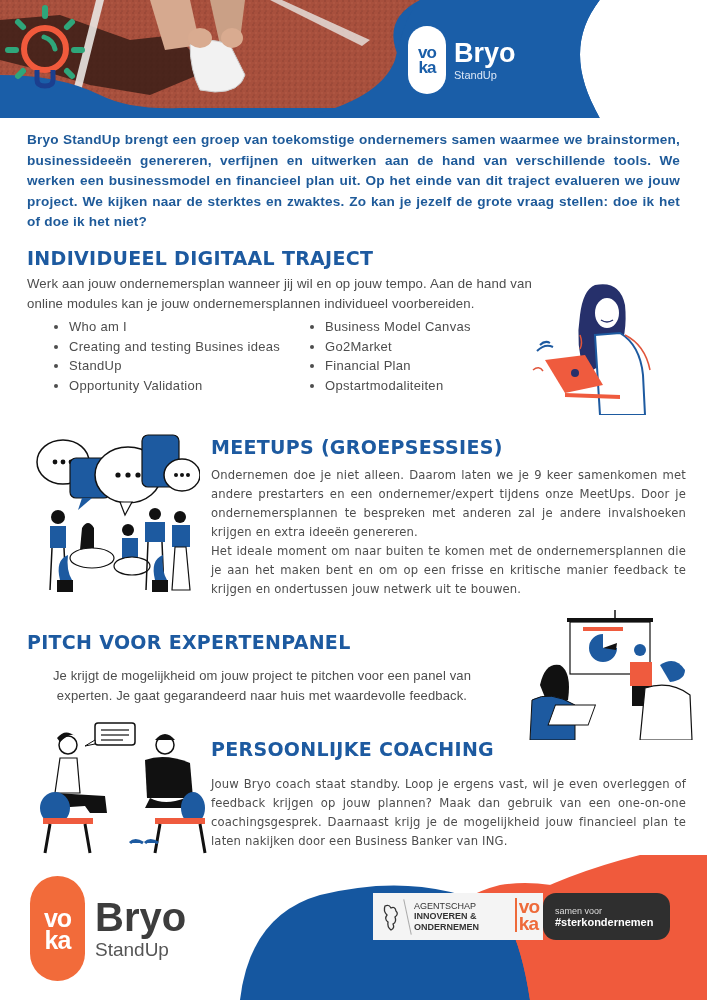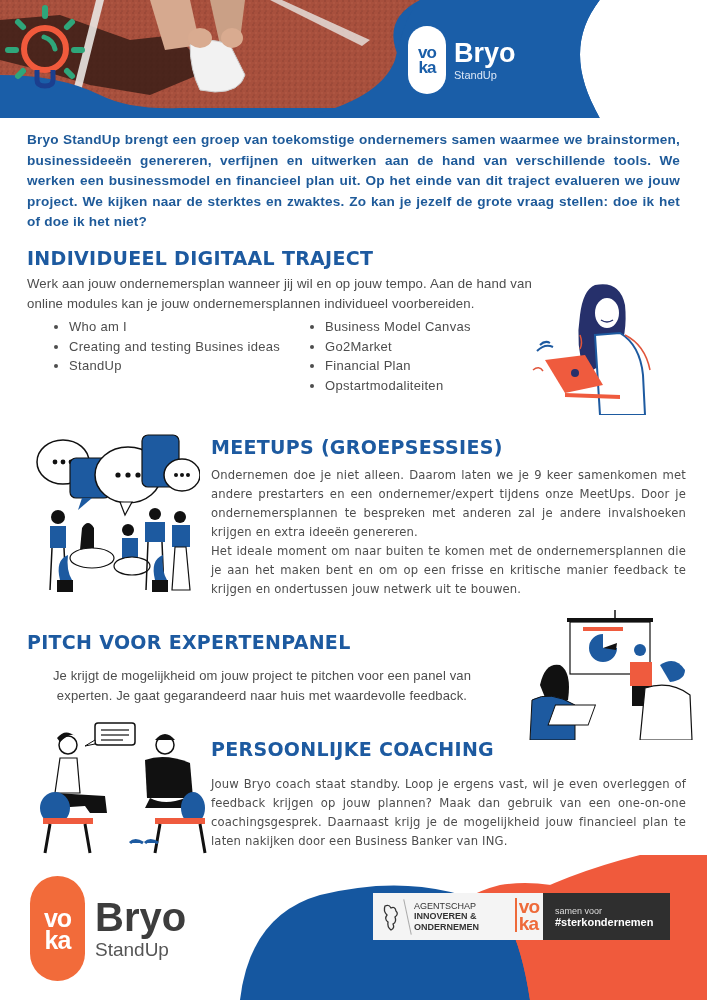--- a/index.html
+++ b/index.html
@@ -52,21 +52,21 @@
   .brand-bottom .w-small { font-family: "Liberation Sans", sans-serif; font-size: 19px; color: #555; margin-top: 2px; }
 
   .partner-bar { position: absolute; left: 373px; top: 893px; height: 47px; display: flex; }
   .pb-left { width: 170px; background: #f4f4f4; display: flex; align-items: center; padding-left: 8px; gap: 6px; position: relative; }
   .pb-lion { width: 20px; height: 30px; }
   .pb-divider { width: 1px; height: 36px; background: #aaa; transform: rotate(-12deg); }
   .pb-agency { font-family: "Liberation Sans", sans-serif; font-size: 9px; line-height: 10.5px; color: #333; }
   .pb-agency .a1 { font-weight: normal; }
   .pb-agency .a2, .pb-agency .a3 { font-weight: bold; }
   .pb-voka { position: absolute; right: 4px; top: 5px; color: #ee6a3a; font-family: "Liberation Sans", sans-serif; font-weight: bold; font-size: 19px; line-height: 17px; letter-spacing: -1px; border-left: 2px solid #ee6a3a; padding-left: 2px; }
-  .pb-right { width: 127px; background: #2f2f2f; display: flex; flex-direction: column; justify-content: center; padding-left: 12px; }
+  .pb-right { width: 127px; background: #2f2f2f; display: flex; flex-direction: column; justify-content: center; padding-left: 12px; border-radius: 13px; }
   .pb-right .s1 { font-family: "Liberation Sans", sans-serif; font-size: 9px; color: #ddd; }
   .pb-right .s2 { font-family: "Liberation Sans", sans-serif; font-weight: bold; font-size: 11px; color: #fff; }
 </style>
 </head>
 <body>
 
 <div class="header">
   <svg width="707" height="118">
     <defs>
       <pattern id="grain" width="6" height="6" patternUnits="userSpaceOnUse">
@@ -126,20 +126,21 @@
 </div>
 
 <p class="intro">Bryo StandUp brengt een groep van toekomstige ondernemers samen waarmee we brainstormen, businessideeën genereren, verfijnen en uitwerken aan de hand van verschillende tools. We werken een businessmodel en financieel plan uit. Op het einde van dit traject evalueren we jouw project. We kijken naar de sterktes en zwaktes. Zo kan je jezelf de grote vraag stellen: doe ik het of doe ik het niet?</p>
 
 <h2 class="sec-title t1">INDIVIDUEEL DIGITAAL TRAJECT</h2>
 <p class="body-text p1">Werk aan jouw ondernemersplan wanneer jij wil en op jouw tempo. Aan de hand van online modules kan je jouw ondernemersplannen individueel voorbereiden.</p>
 <ul class="bullets bl1">
   <li>Who am I</li>
   <li>Creating and testing Busines ideas</li>
   <li>StandUp</li>
+  <li>Opportunity Validation</li>
 </ul>
 <ul class="bullets bl2">
   <li>Business Model Canvas</li>
   <li>Go2Market</li>
   <li>Financial Plan</li>
   <li>Opstartmodaliteiten</li>
 </ul>
 
 <svg class="illu" style="left:525px; top:275px;" width="140" height="140" viewBox="0 0 140 140">
   <path d="M70 10 Q95 5 100 30 Q103 60 92 80 L60 100 Q50 70 55 40 Q58 15 70 10 Z" fill="#26306b"></path>

